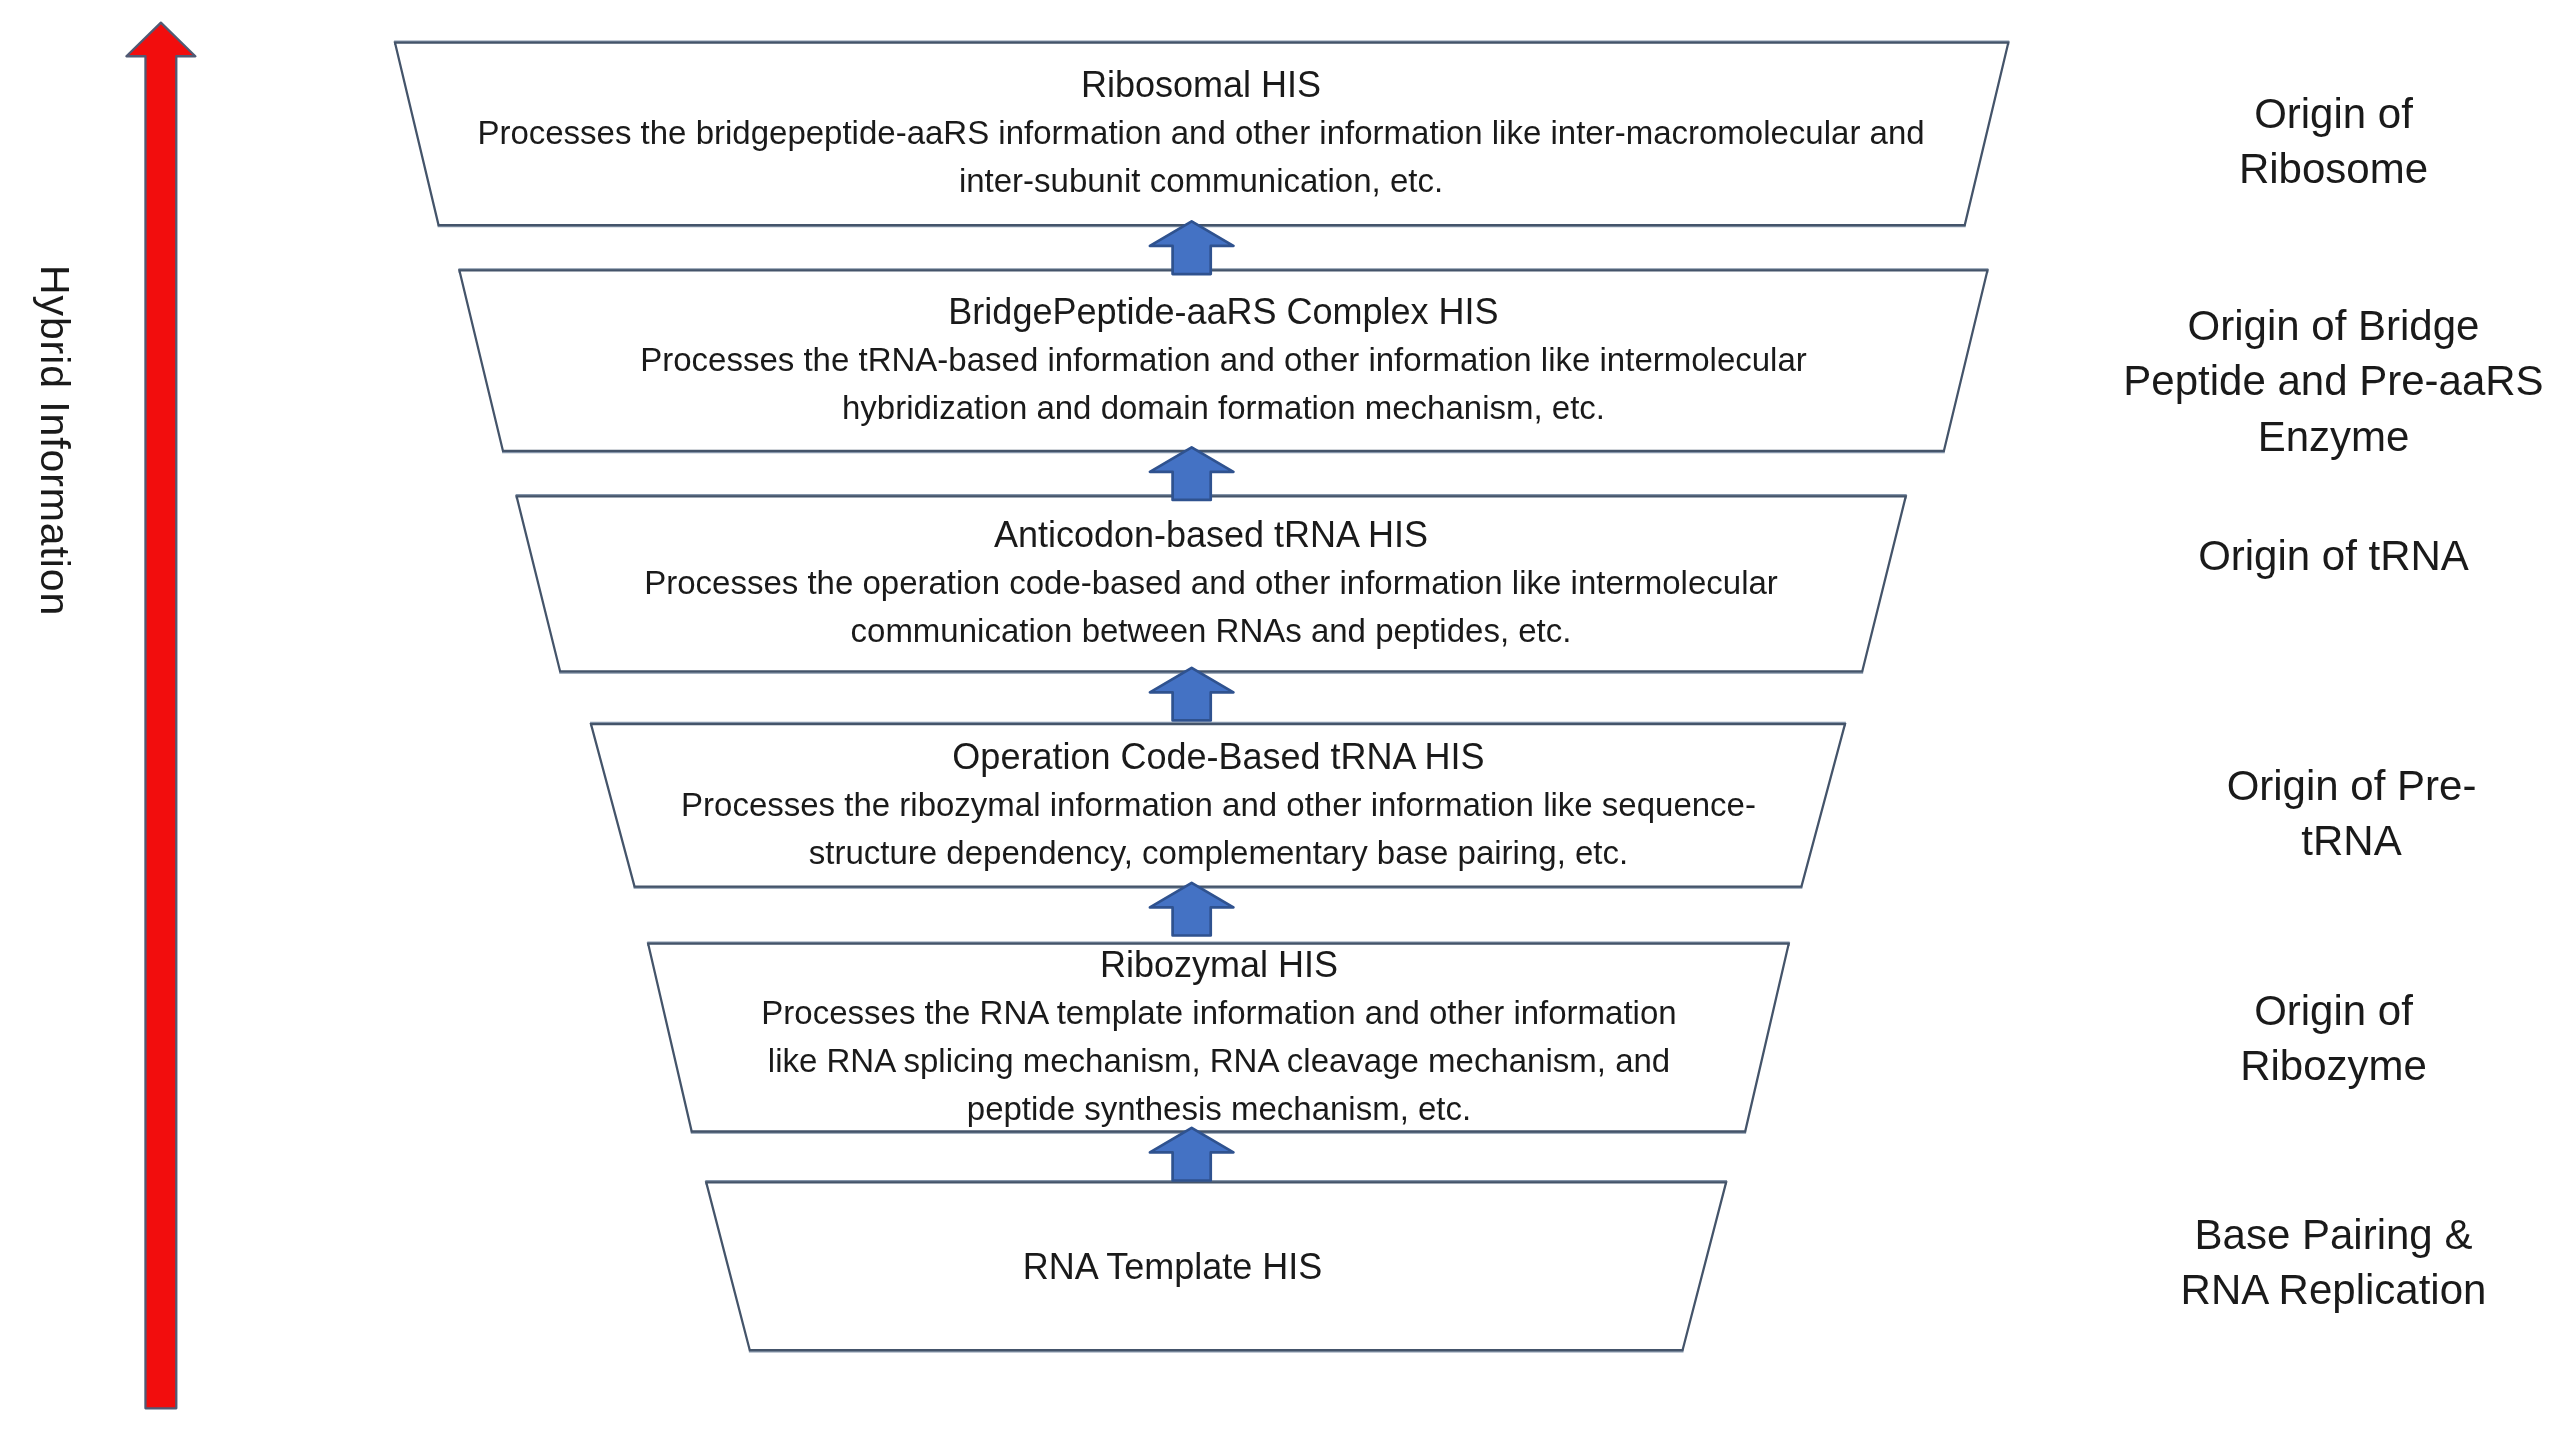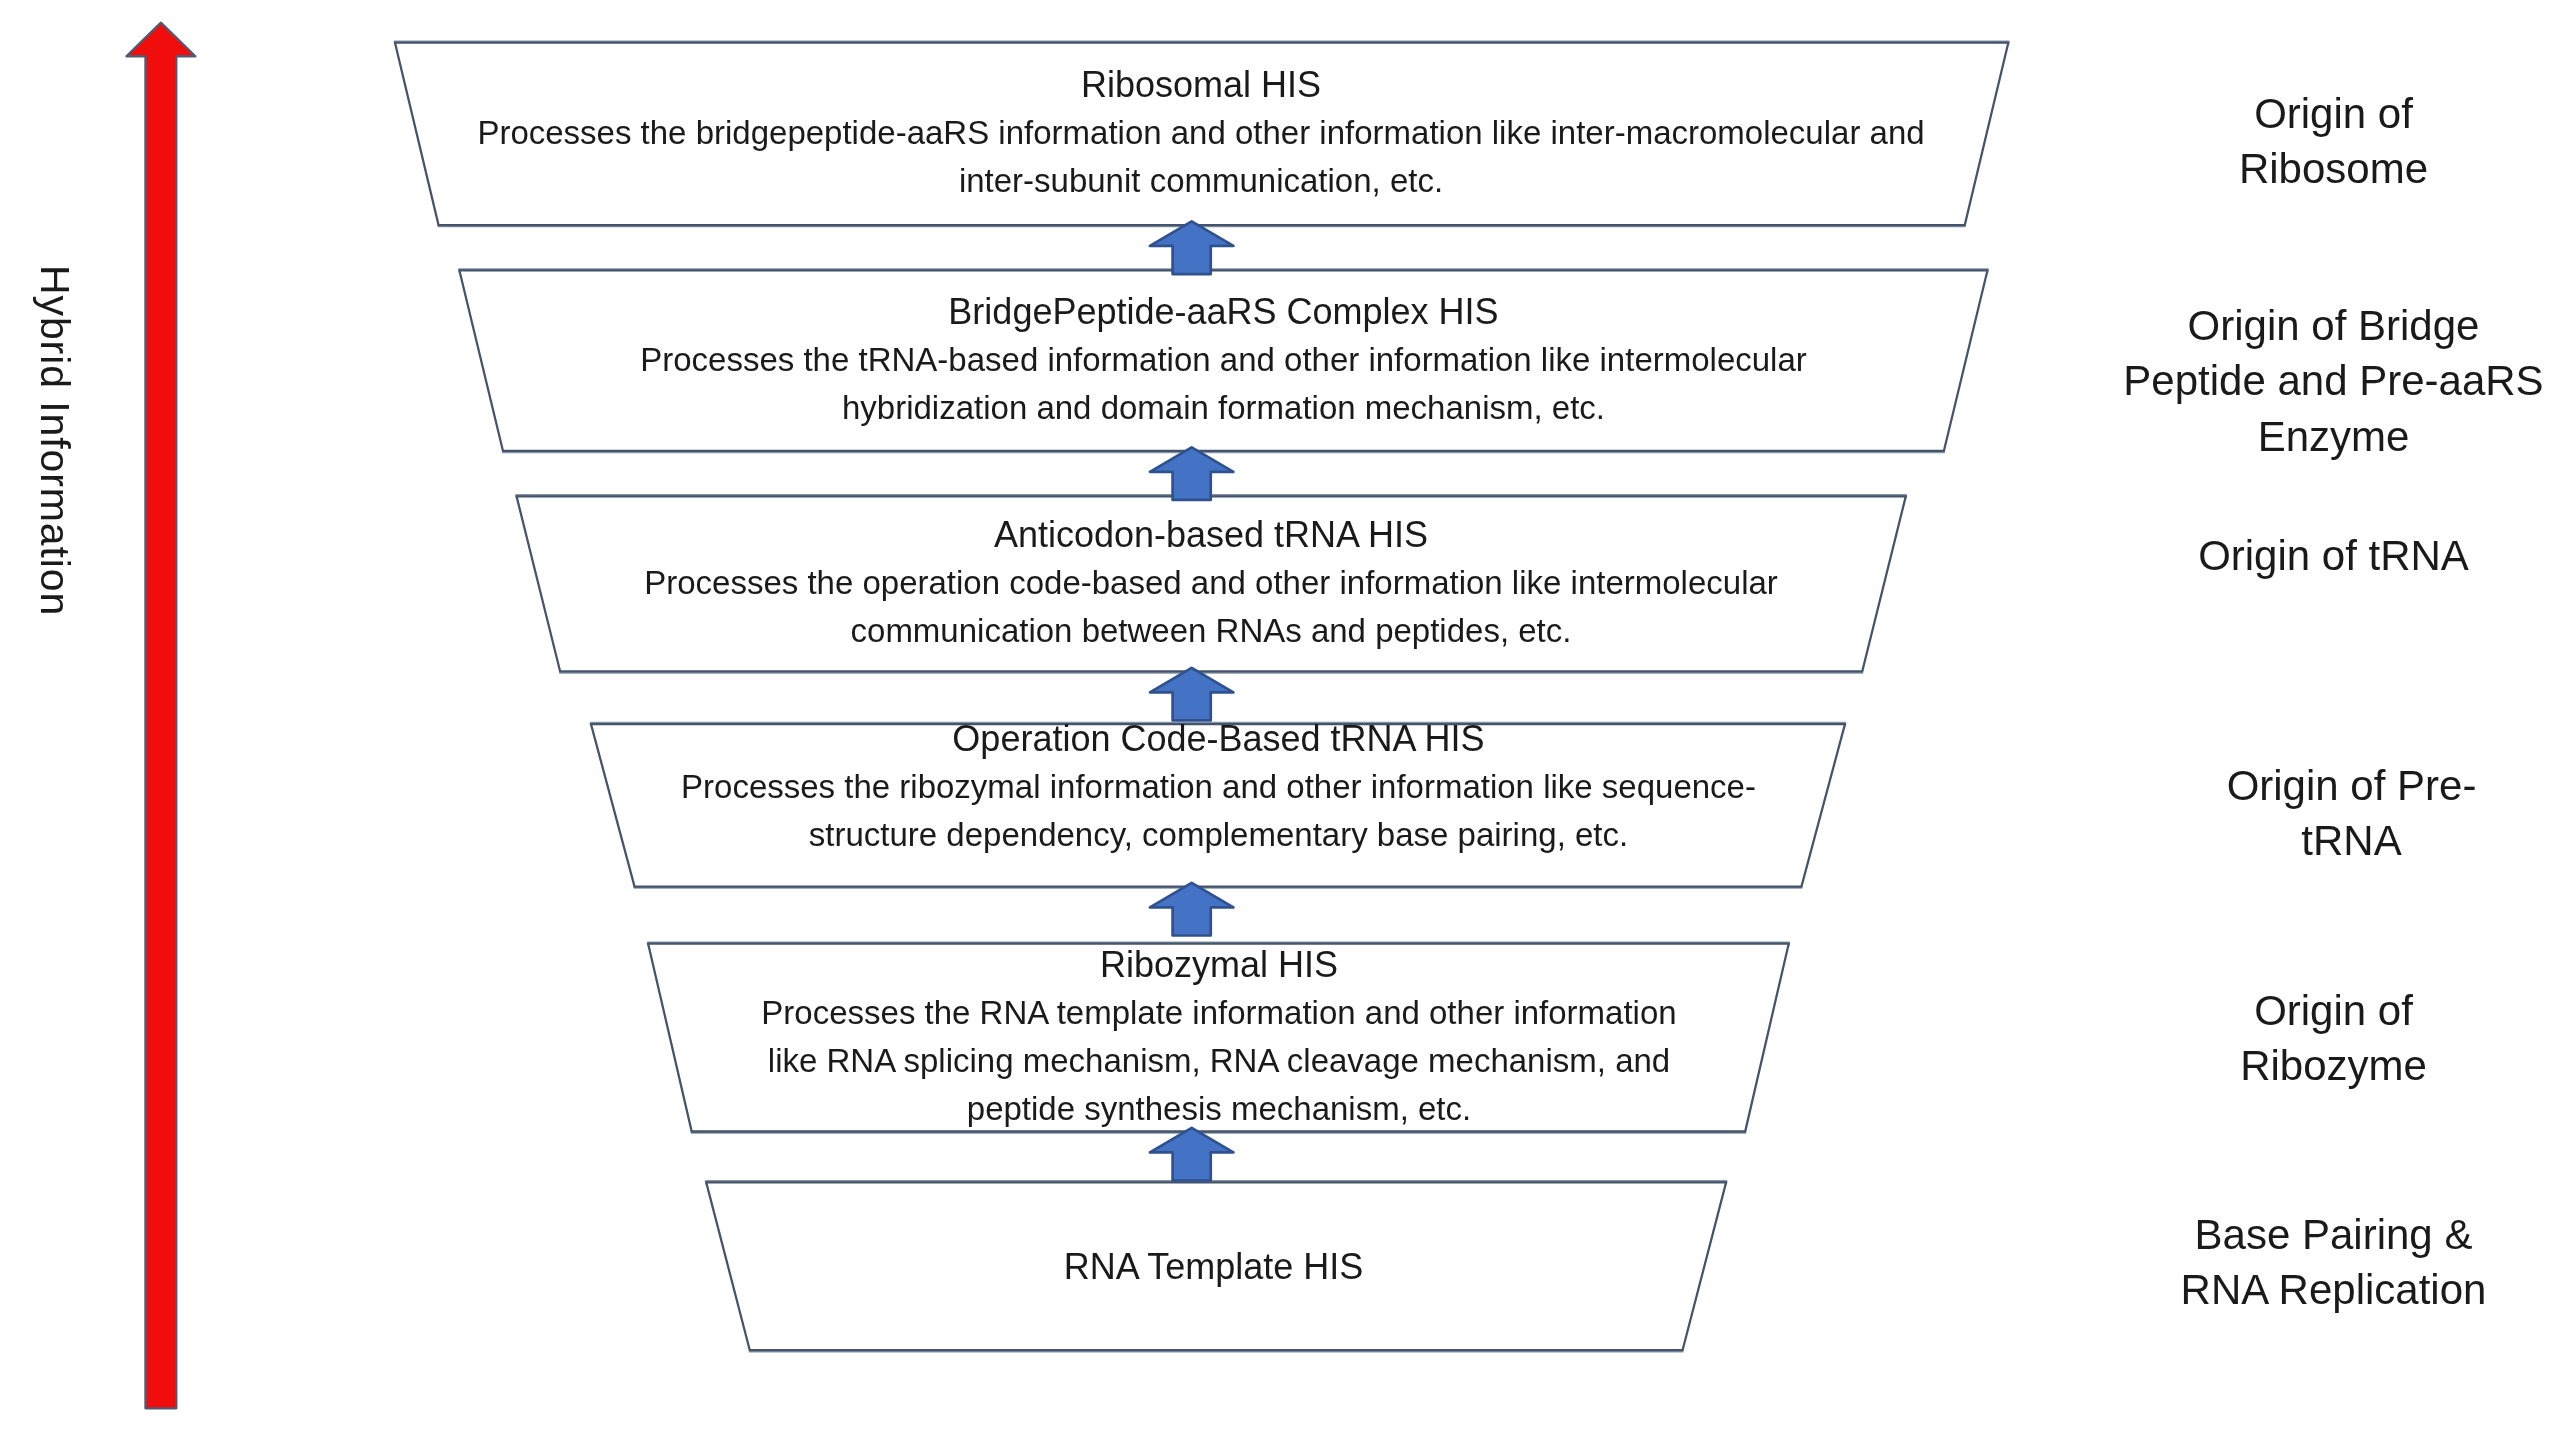--- a/index.html
+++ b/index.html
@@ -86,34 +86,34 @@
     <div class="tier-desc">Processes the tRNA-based information and other information like intermolecular
 hybridization and domain formation mechanism, etc.</div>
   </div>
 
   <div class="tier-text" style="left:569px;top:502px;width:1284px;height:164px;">
     <div class="tier-title">Anticodon-based tRNA HIS</div>
     <div class="tier-desc">Processes the operation code-based and other information like intermolecular
 communication between RNAs and peptides, etc.</div>
   </div>
 
-  <div class="tier-text" style="left:644px;top:712px;width:1149px;height:152px;">
+  <div class="tier-text" style="left:644px;top:730px;width:1149px;height:152px;">
     <div class="tier-title">Operation Code-Based tRNA HIS</div>
     <div class="tier-desc">Processes the ribozymal information and other information like sequence-
 structure dependency, complementary base pairing, etc.</div>
   </div>
 
   <div class="tier-text" style="left:701px;top:948px;width:1036px;height:179px;">
     <div class="tier-title">Ribozymal HIS</div>
     <div class="tier-desc">Processes the RNA template information and other information
 like RNA splicing mechanism, RNA cleavage mechanism, and
 peptide synthesis mechanism, etc.</div>
   </div>
 
-  <div class="tier-text" style="left:756px;top:1188px;width:915px;height:157px;">
+  <div class="tier-text" style="left:715px;top:1188px;width:915px;height:157px;">
     <div class="tier-title">RNA Template HIS</div>
   </div>
 
   <div class="side-label" style="top:86px;">Origin of
 Ribosome</div>
   <div class="side-label" style="top:298px;">Origin of Bridge
 Peptide and Pre-aaRS
 Enzyme</div>
   <div class="side-label" style="top:519px;margin-top:9px;">Origin of tRNA</div>
   <div class="side-label" style="top:758px;left:2138px;">Origin of Pre-

